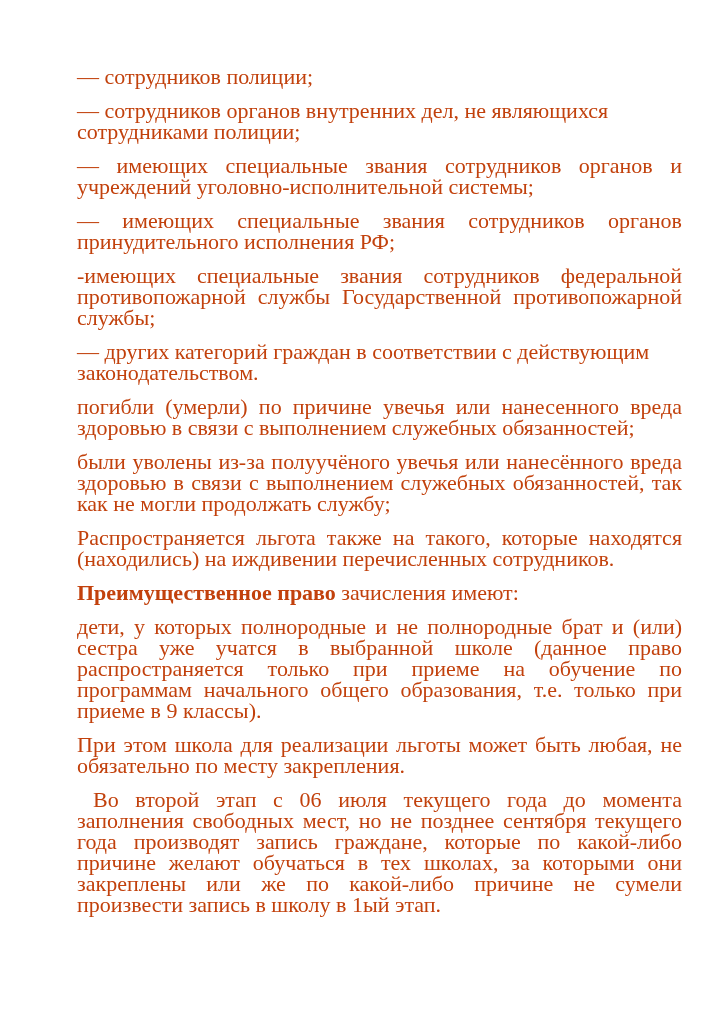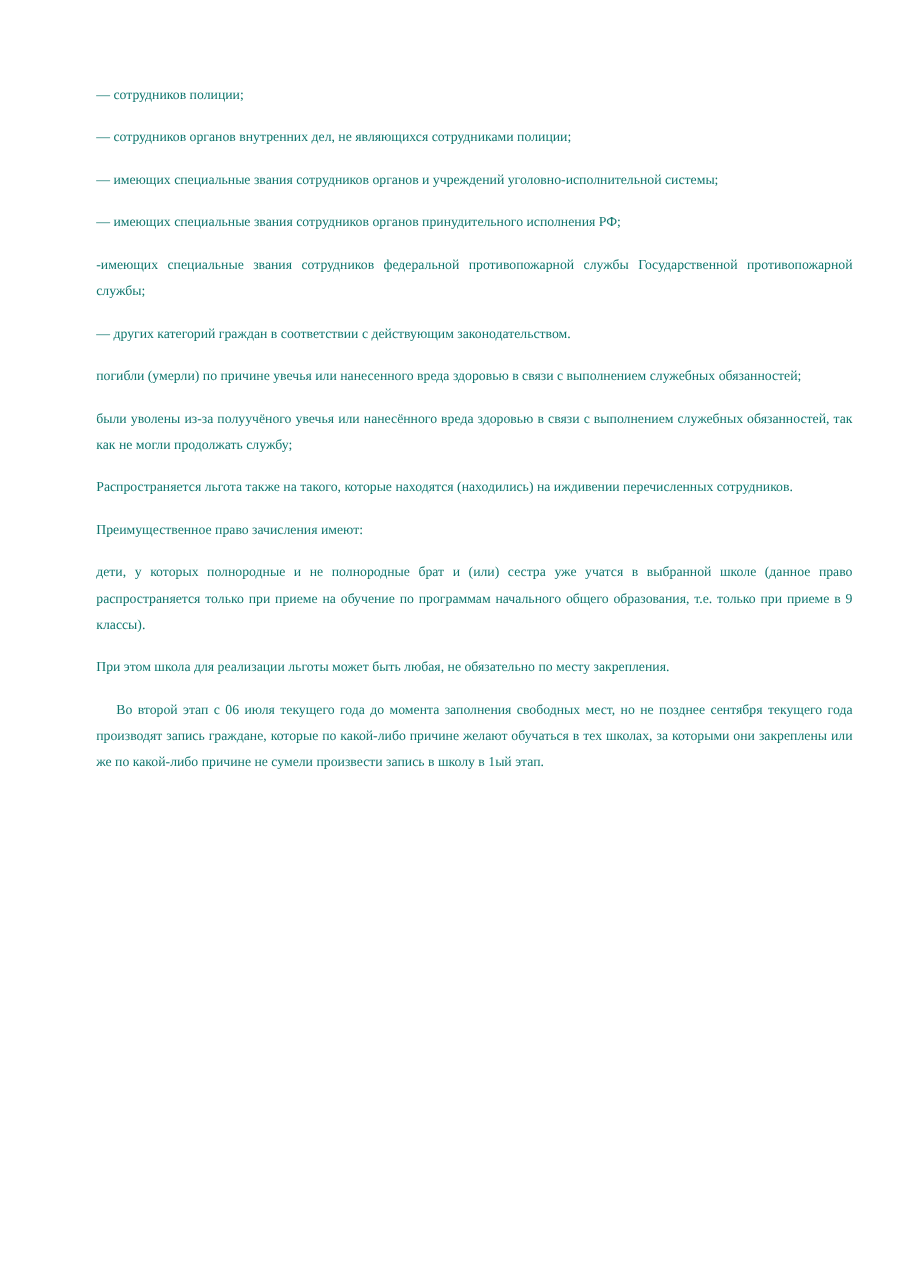--- a/index.html
+++ b/index.html
@@ -3,31 +3,31 @@
 <meta charset="utf-8">
 <style>
   html, body { margin: 0; padding: 0; background: #ffffff; }
   body { width: 724px; height: 1024px; overflow: hidden; position: relative; }
   .page {
     position: absolute;
     left: 77px;
     top: 66px;
     width: 605px;
     font-family: "Liberation Serif", "DejaVu Serif", serif;
-    font-size: 11px;
+    font-size: 22px;
     line-height: 21px;
-    color: #0f766e;
+    color: #c2410c;
   }
   .page p {
     margin: 0 0 13px 0;
     text-align: justify;
   }
   .page p.single { text-align: left; }
   .page p.indent { text-indent: 16px; }
-  .page b { font-weight: normal; }
+  .page b { font-weight: bold; }
 </style>
 </head>
 <body>
 
 <div class="page">
   <p class="single">— сотрудников полиции;</p>
   <p class="single">— сотрудников органов внутренних дел, не являющихся сотрудниками полиции;</p>
   <p>— имеющих специальные звания сотрудников органов и учреждений уголовно-исполнительной системы;</p>
   <p>— имеющих специальные звания сотрудников органов принудительного исполнения РФ;</p>
   <p>-имеющих специальные звания сотрудников федеральной противопожарной службы Государственной противопожарной службы;</p>

